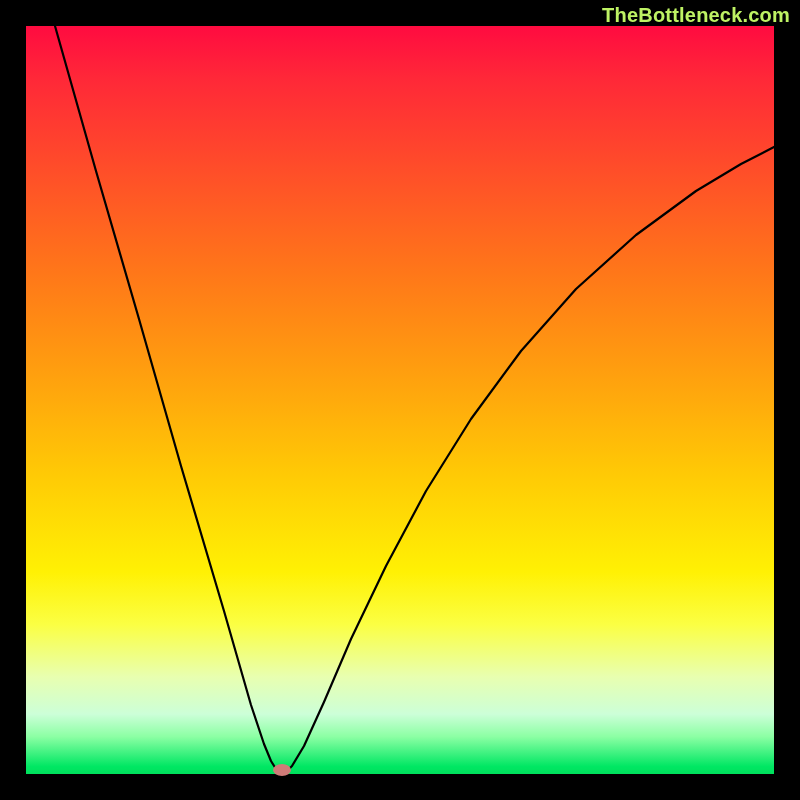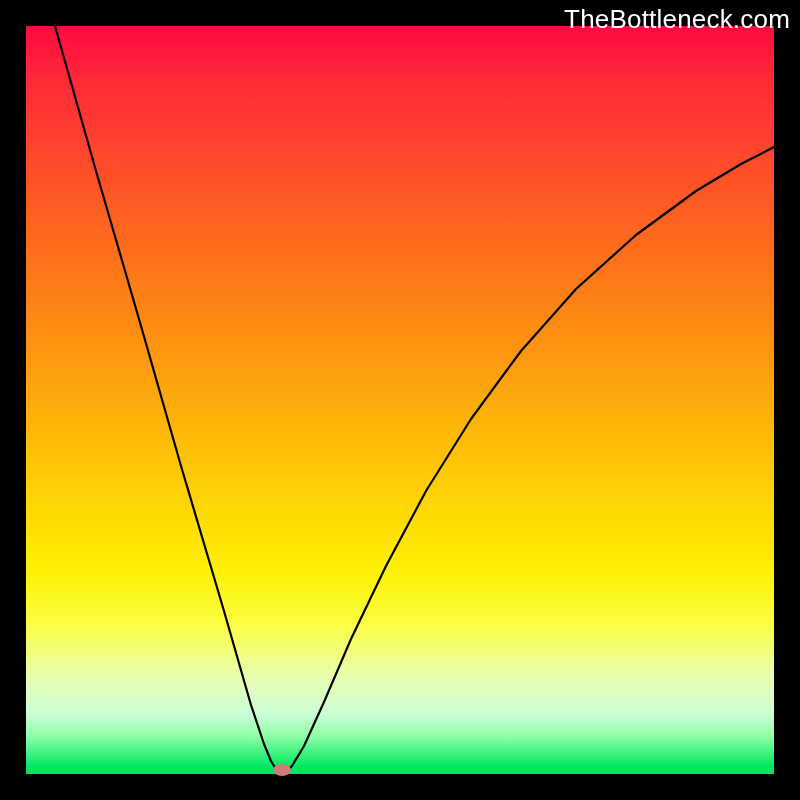--- a/index.html
+++ b/index.html
@@ -39,23 +39,23 @@
       #ccffd8 92%,
       #8cffa4 95%,
       #00e763 99%,
       #00e05c 100%
     );
   }
   .watermark {
     position: absolute;
     top: 4px;
     right: 10px;
-    color: #ffffff;
-    font-size: 26px;
-    font-weight: 400;
+    color: #bef264;
+    font-size: 20px;
+    font-weight: 700;
     letter-spacing: 0.2px;
     user-select: none;
   }
   svg.curve {
     position: absolute;
     left: 0;
     top: 0;
     width: 748px;
     height: 748px;
     overflow: visible;

